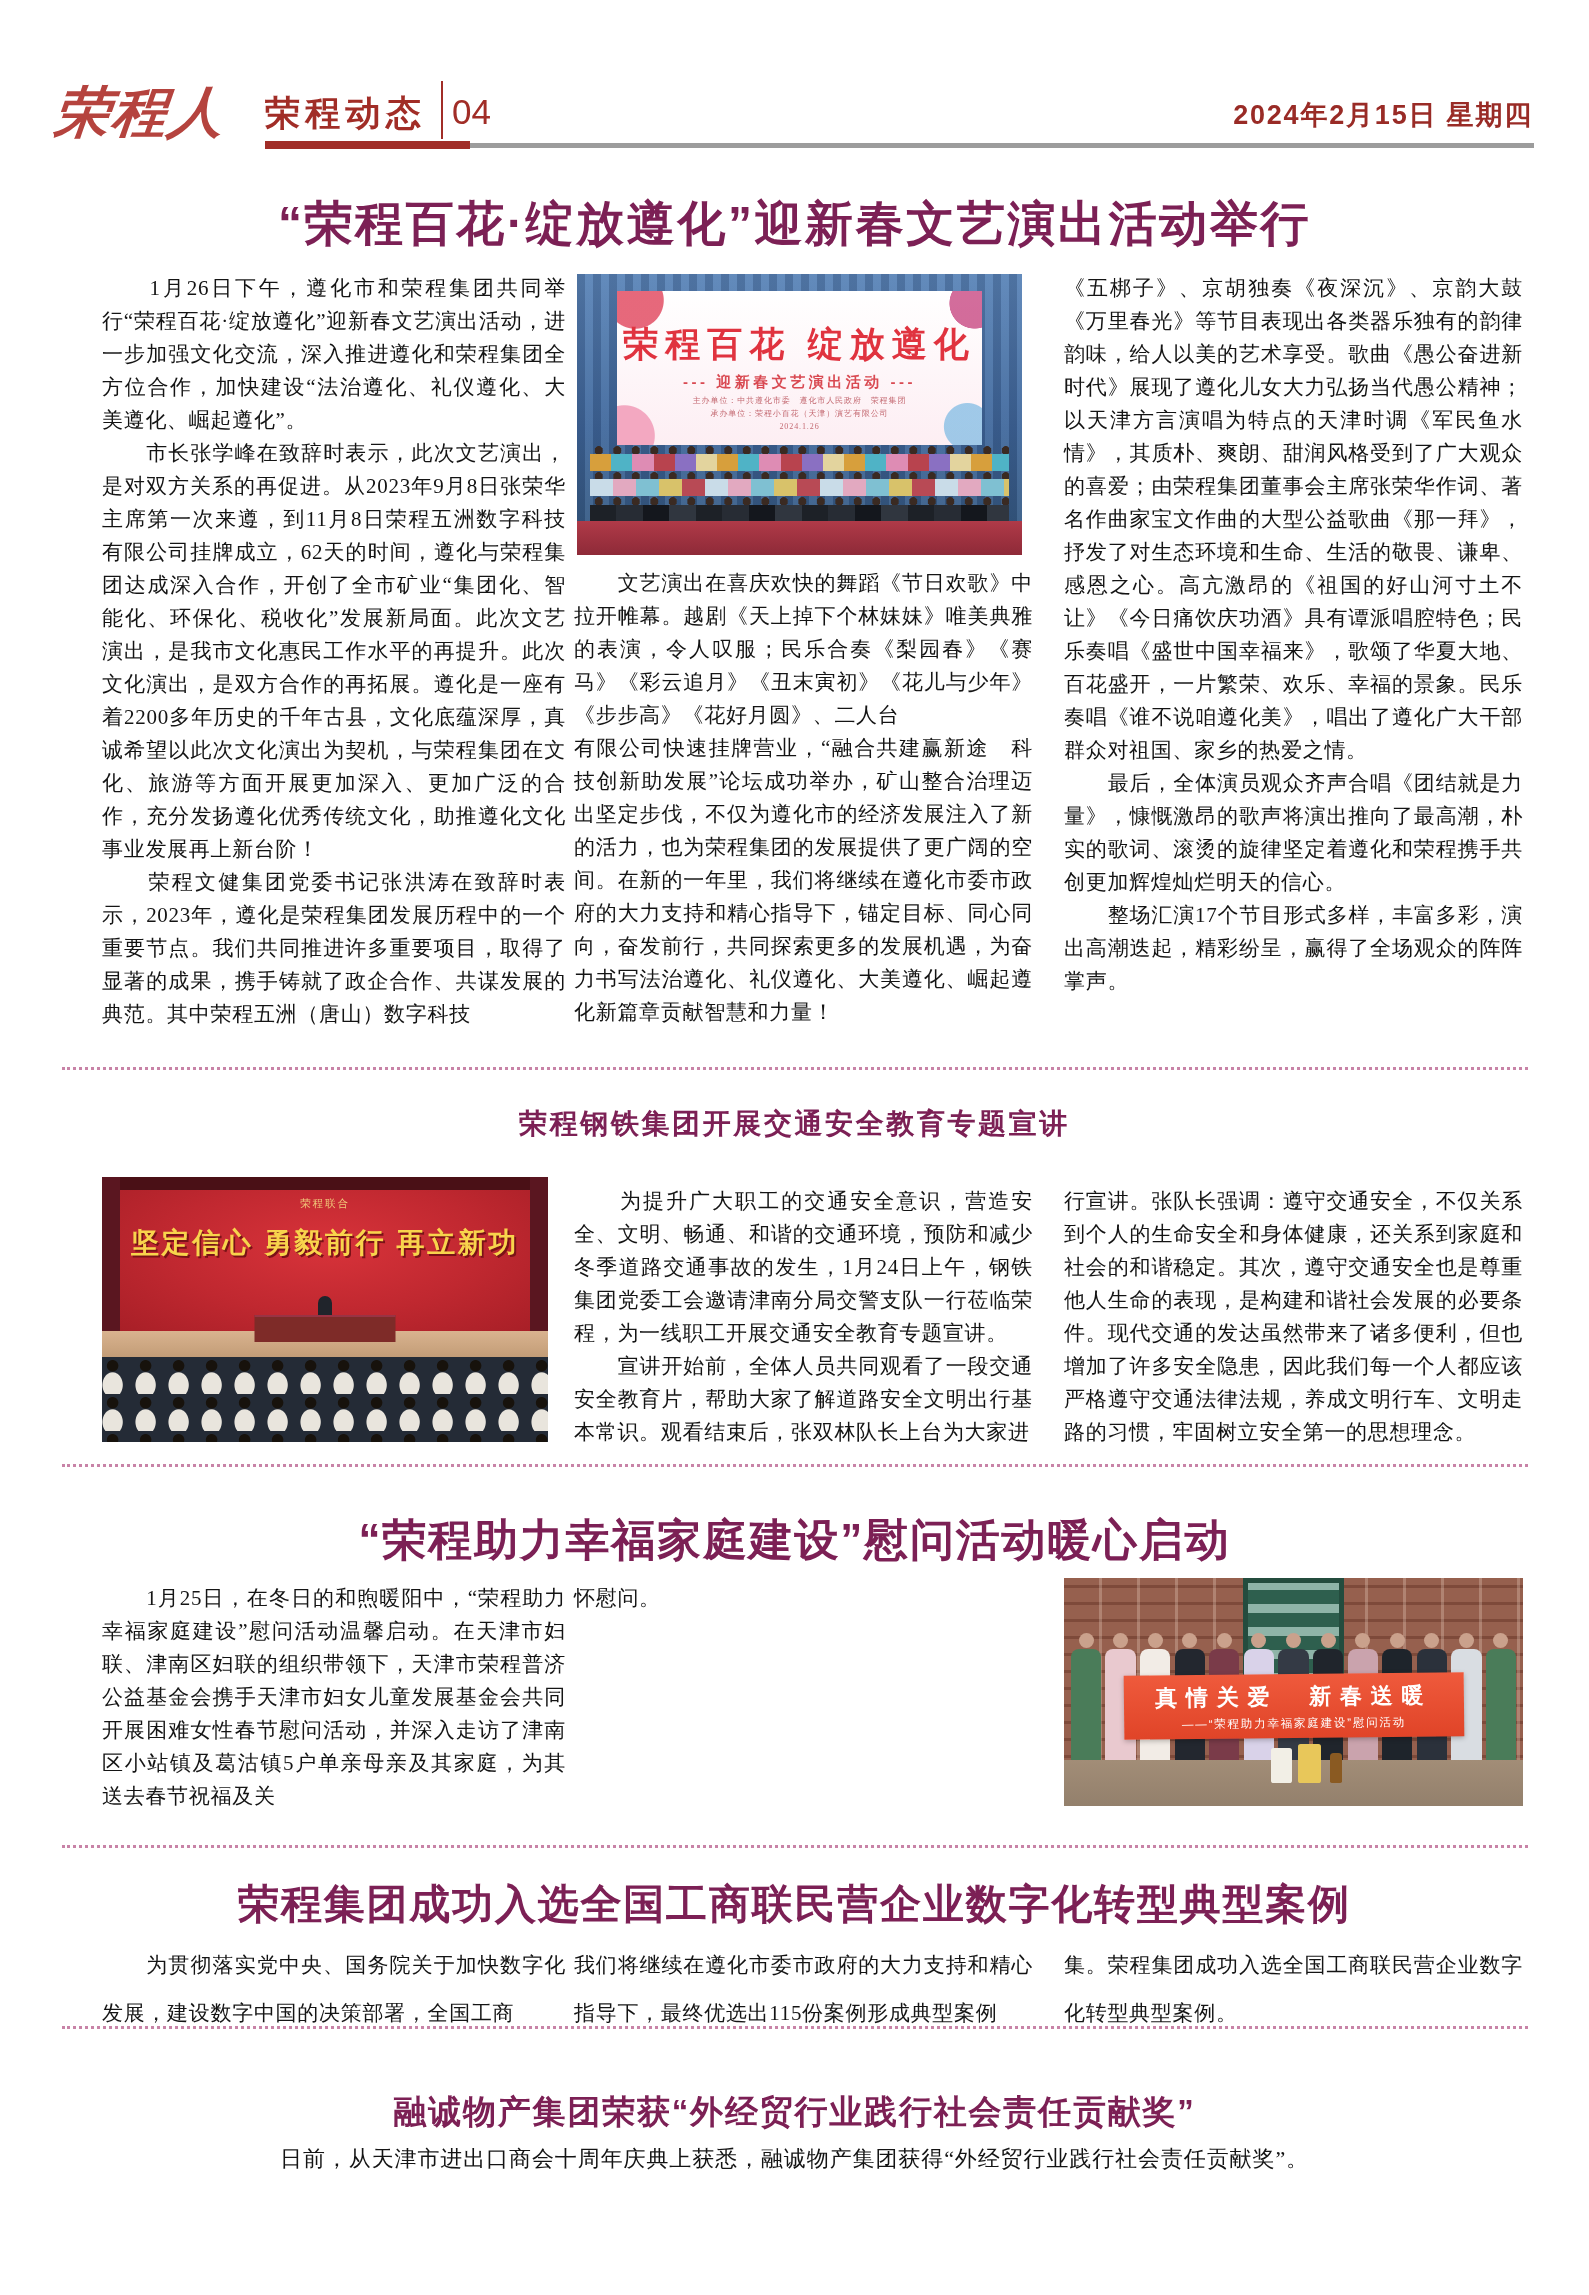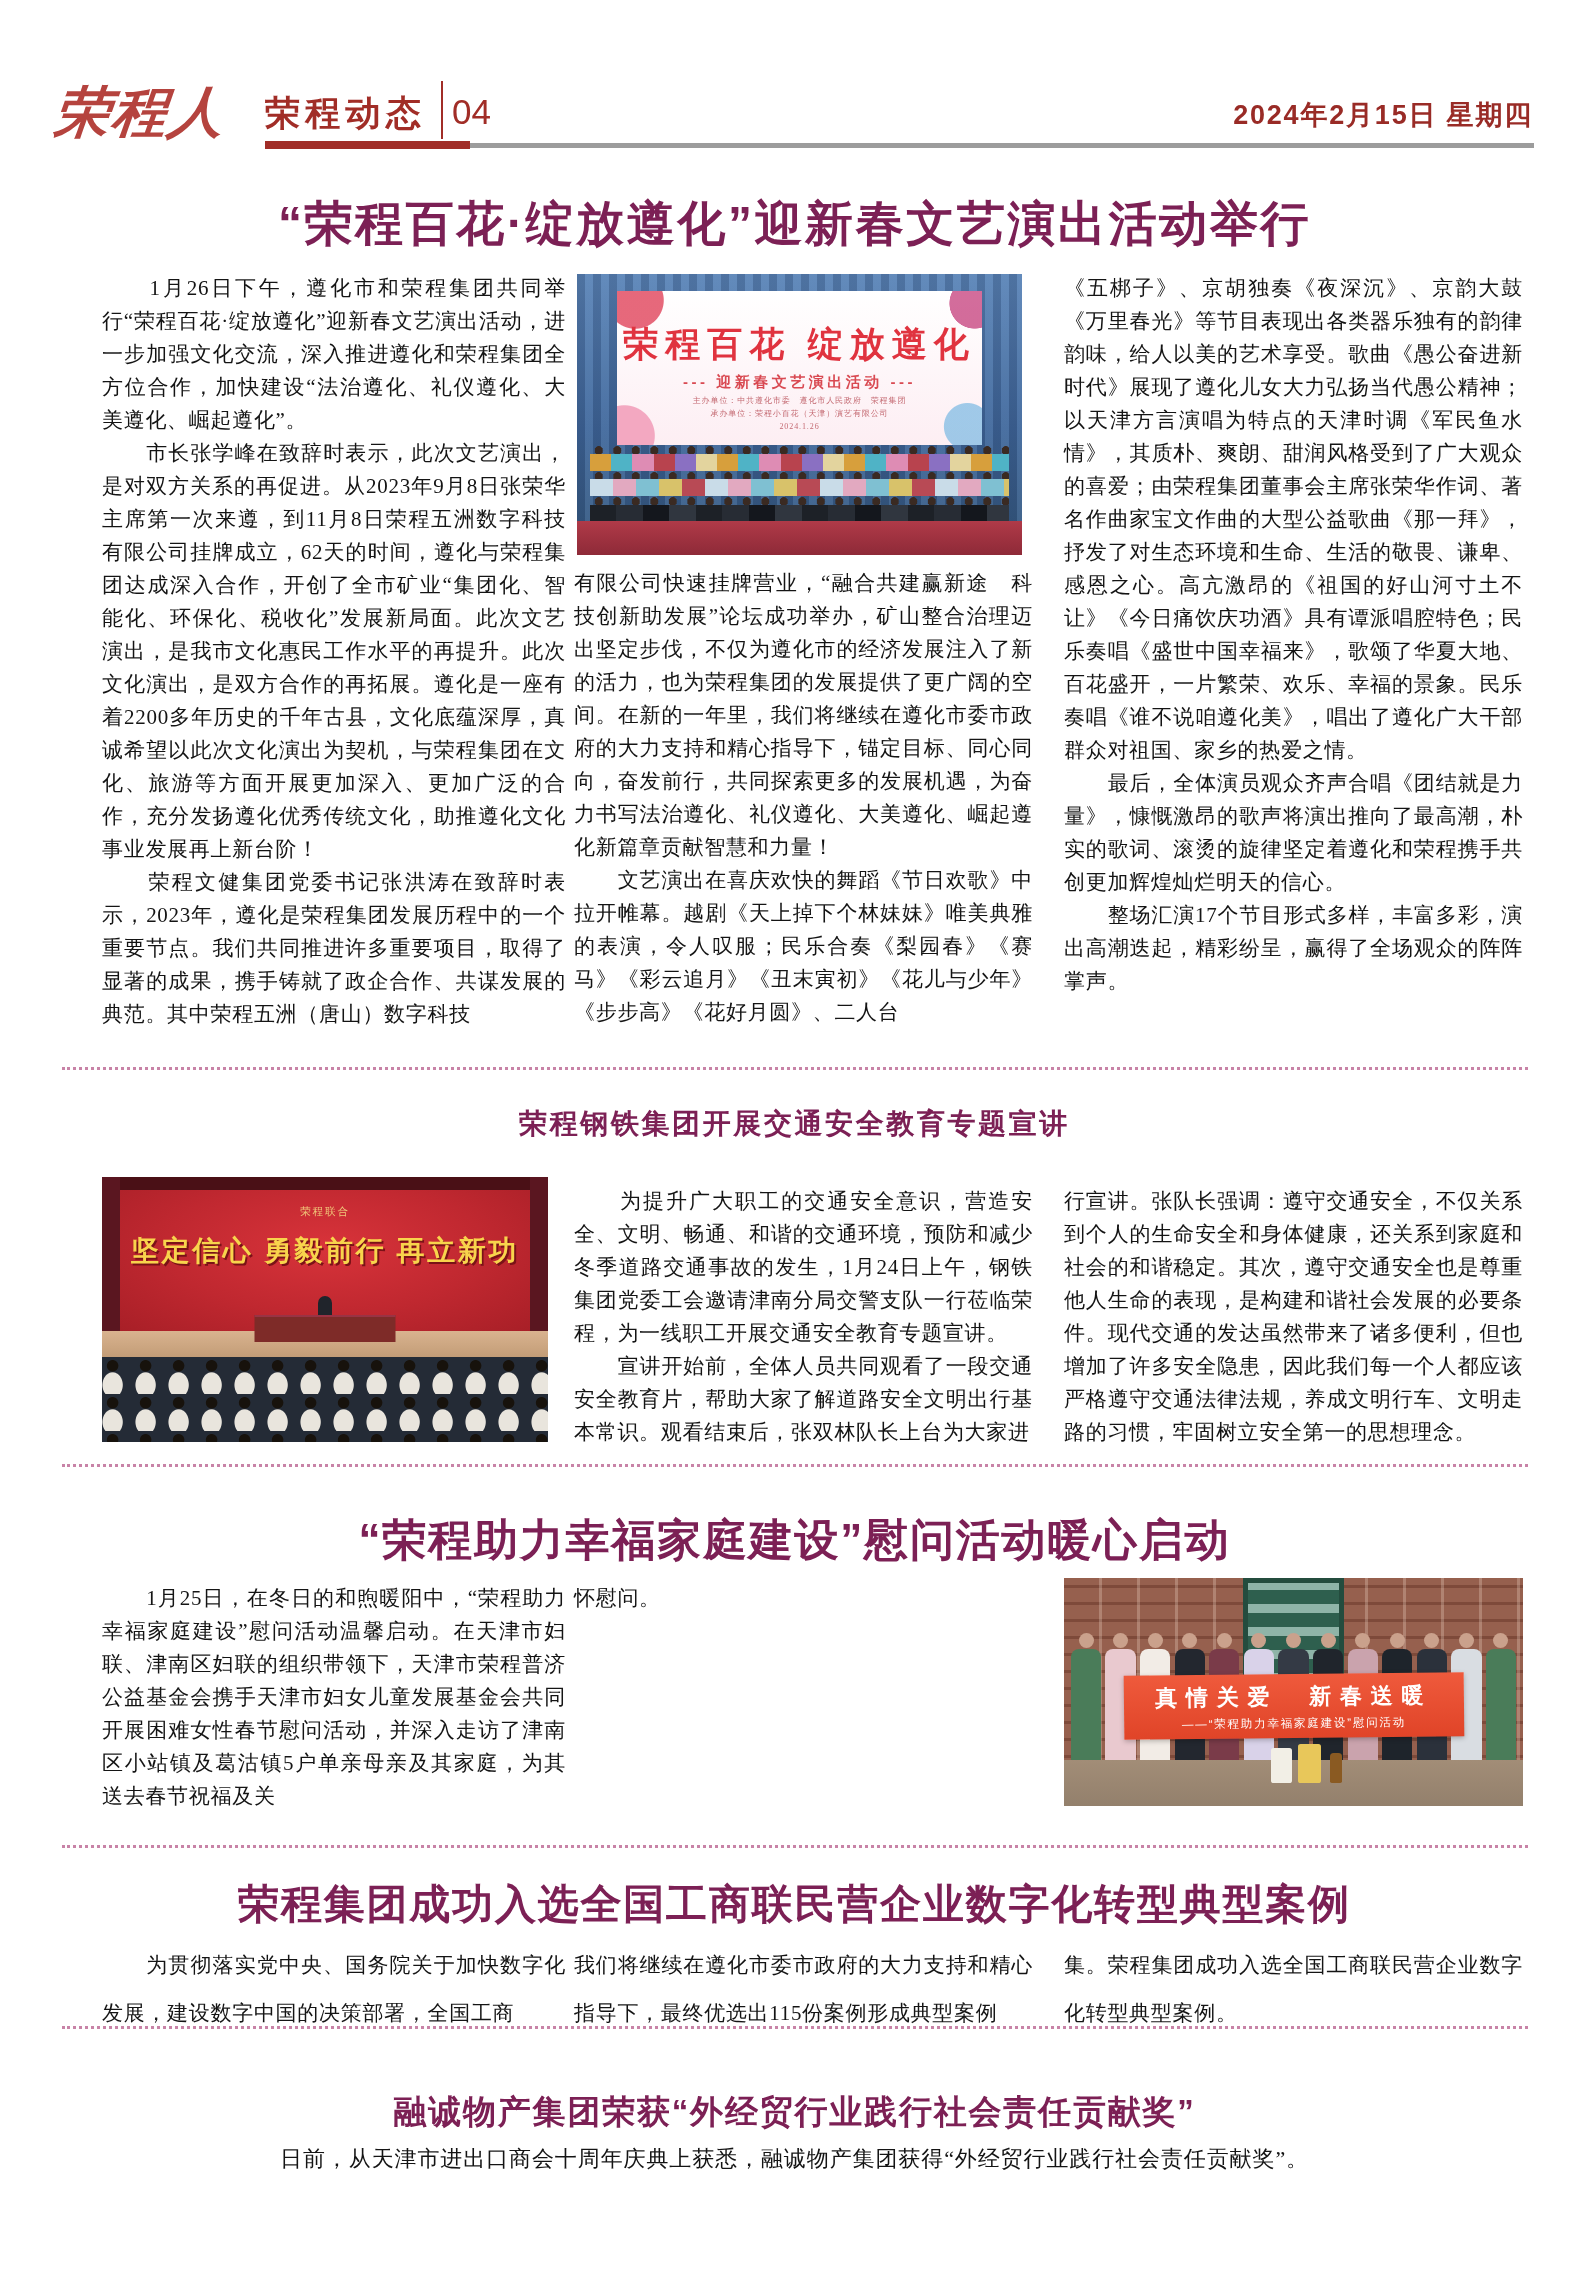--- a/index.html
+++ b/index.html
@@ -95,21 +95,21 @@
   .p1-suits { background:repeating-linear-gradient(90deg,#1d2127 0 26.5px,#272c34 26.5px 53px,#14171d 53px 79px,#30363f 79px 106px); }
   .p1-carpet { position:absolute; left:0; right:0; bottom:0; height:12%;
     background:linear-gradient(180deg,#b03a48,#8e2a38); }
 
   
   .p2-screen { position:absolute; left:4%; right:4%; top:5%; height:53%;
     background:radial-gradient(ellipse at 50% 40%, #d8333a 0%, #c02830 55%, #a81f27 100%);
     text-align:center; }
   .p2-top { position:absolute; left:0; right:0; top:0; height:5%; background:#4a1016; }
   .p2-side { position:absolute; top:0; bottom:42%; width:4%; background:#5a1620; }
-  .p2-logo { margin-top:15px; font-family:"Liberation Sans",sans-serif;
+  .p2-logo { margin-top:7px; font-family:"Liberation Sans",sans-serif;
     font-size:10.6px; color:#f0c87a; letter-spacing:1.8px; }
   .p2-slogan { margin-top:12.4px; font-family:"Liberation Sans",sans-serif; font-weight:800;
     font-size:28px; color:#f8d44c; letter-spacing:2.6px; white-space:nowrap;
     text-shadow:1.8px 1.8px 0 #7a1217; }
   .p2-stage { position:absolute; left:0; right:0; top:58%; height:11%;
     background:linear-gradient(180deg,#d9b38f,#c09a74); }
   .p2-desk { position:absolute; left:50%; top:52%; transform:translateX(-50%);
     width:141px; height:25px; background:#7e2b28; border-top:2.6px solid #934; }
   .p2-speaker { position:absolute; left:50%; top:45%; transform:translateX(-50%);
     width:14px; height:19.4px; background:#20242b; border-radius:7px 7px 0 0; }
@@ -184,22 +184,22 @@
         </div>
       <div class="p1-row">
           <div class="p1-heads"></div>
           <div class="p1-bodies p1-suits"></div>
         </div>
     </div>
     <div class="p1-carpet"></div>
   </div>
 
   <div class="col" style="left:574px; top:567px; width:459px;">
+      <p>　　文艺演出在喜庆欢快的舞蹈《节日欢歌》中拉开帷幕。越剧《天上掉下个林妹妹》唯美典雅的表演，令人叹服；民乐合奏《梨园春》《赛马》《彩云追月》《丑末寅初》《花儿与少年》《步步高》《花好月圆》、二人台</p>
       <p>有限公司快速挂牌营业，“融合共建赢新途　科技创新助发展”论坛成功举办，矿山整合治理迈出坚定步伐，不仅为遵化市的经济发展注入了新的活力，也为荣程集团的发展提供了更广阔的空间。在新的一年里，我们将继续在遵化市委市政府的大力支持和精心指导下，锚定目标、同心同向，奋发前行，共同探索更多的发展机遇，为奋力书写法治遵化、礼仪遵化、大美遵化、崛起遵化新篇章贡献智慧和力量！</p>
-      <p>　　文艺演出在喜庆欢快的舞蹈《节日欢歌》中拉开帷幕。越剧《天上掉下个林妹妹》唯美典雅的表演，令人叹服；民乐合奏《梨园春》《赛马》《彩云追月》《丑末寅初》《花儿与少年》《步步高》《花好月圆》、二人台</p>
     </div>
 
   <div class="col" style="left:1064px; top:272px; width:459px;">
       <p>《五梆子》、京胡独奏《夜深沉》、京韵大鼓《万里春光》等节目表现出各类器乐独有的韵律韵味，给人以美的艺术享受。歌曲《愚公奋进新时代》展现了遵化儿女大力弘扬当代愚公精神；以天津方言演唱为特点的天津时调《军民鱼水情》，其质朴、爽朗、甜润风格受到了广大观众的喜爱；由荣程集团董事会主席张荣华作词、著名作曲家宝文作曲的大型公益歌曲《那一拜》，抒发了对生态环境和生命、生活的敬畏、谦卑、感恩之心。高亢激昂的《祖国的好山河寸土不让》《今日痛饮庆功酒》具有谭派唱腔特色；民乐奏唱《盛世中国幸福来》，歌颂了华夏大地、百花盛开，一片繁荣、欢乐、幸福的景象。民乐奏唱《谁不说咱遵化美》，唱出了遵化广大干部群众对祖国、家乡的热爱之情。</p>
       <p>　　最后，全体演员观众齐声合唱《团结就是力量》，慷慨激昂的歌声将演出推向了最高潮，朴实的歌词、滚烫的旋律坚定着遵化和荣程携手共创更加辉煌灿烂明天的信心。</p>
       <p>　　整场汇演17个节目形式多样，丰富多彩，演出高潮迭起，精彩纷呈，赢得了全场观众的阵阵掌声。</p>
     </div>
 
   <div class="dotsep" style="top:1067px;"></div>
 

